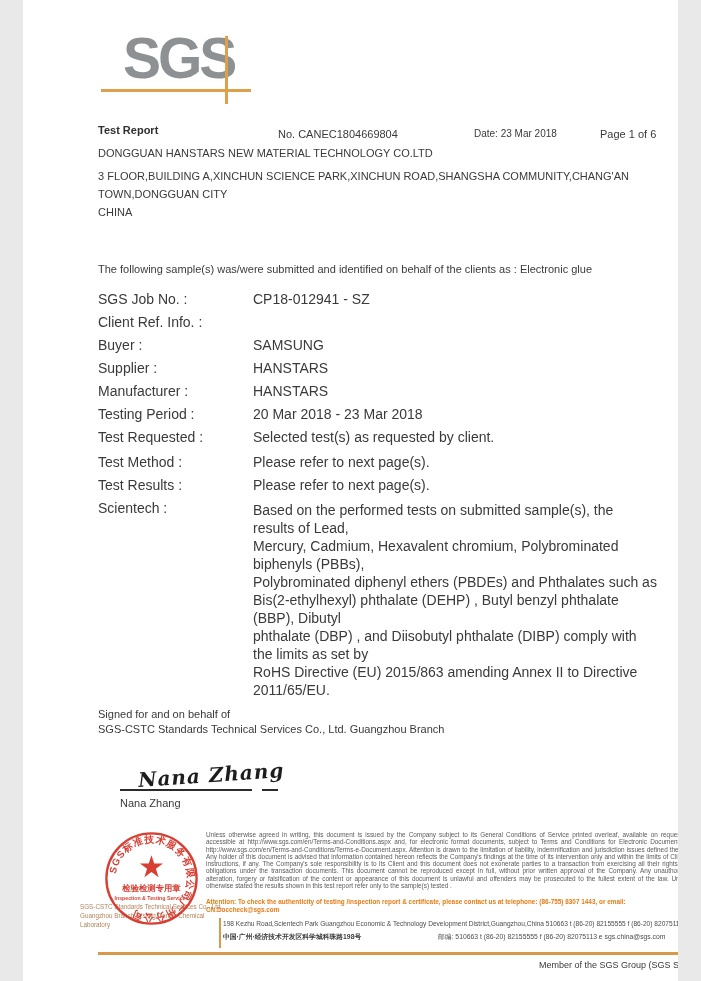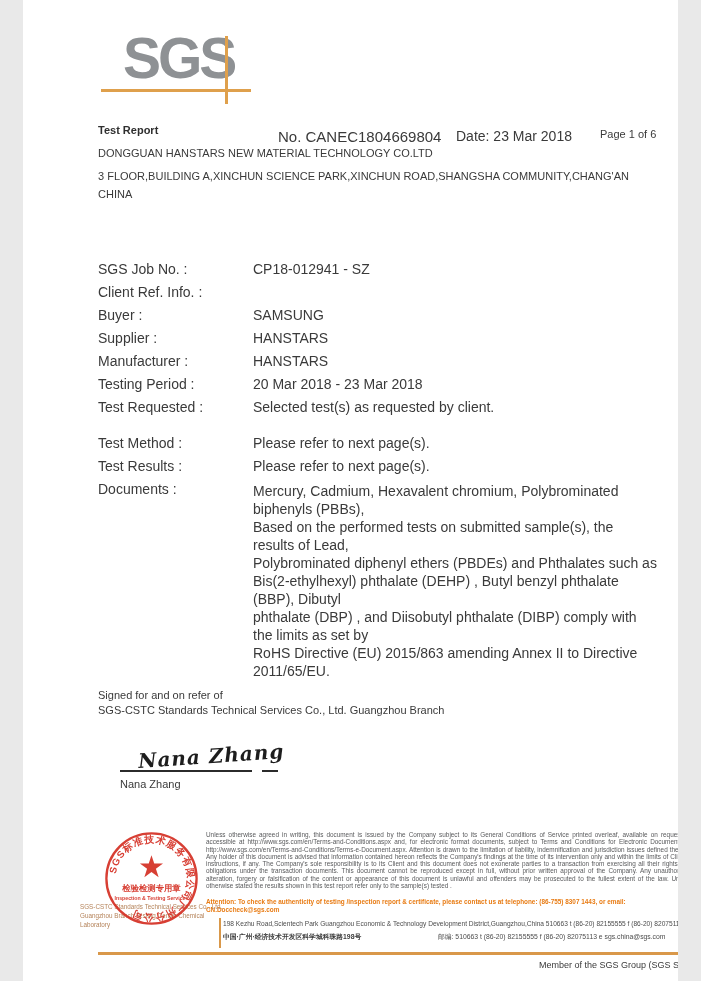--- a/index.html
+++ b/index.html
@@ -14,35 +14,35 @@
     position:absolute; left:100px; top:30px;
     font-size:57px; font-weight:bold; letter-spacing:-3px; color:#8e9194;
     font-family:"Liberation Sans", sans-serif; line-height:1;
   }
   .logo-hline{ position:absolute; left:78px; top:89px; width:150px; height:3px; background:#dfa04c; }
   .logo-vline{ position:absolute; left:202px; top:36px; width:3px; height:68px; background:#dfa04c; }
 
   
   .title-row{ position:absolute; left:75px; top:124px; width:580px; height:20px; }
   .doc-title{ position:absolute; left:0; top:0; font-size:11px; font-weight:bold; color:#2f2f2f; }
-  .report-no{ position:absolute; left:180px; top:4px; font-size:15px; }
-  .report-date{ position:absolute; left:358px; top:4px; font-size:14px; }
+  .report-no{ position:absolute; left:180px; top:4px; font-size:11px; }
+  .report-date{ position:absolute; left:376px; top:4px; font-size:10px; }
   .page-num{ position:absolute; left:502px; top:4px; font-size:11px; }
 
   
   .client-block{ position:absolute; left:75px; top:144px; width:560px; font-size:11px; line-height:18px; }
   .client-name{ margin-bottom:5px; }
 
   
   .body{ position:absolute; left:75px; top:262px; width:560px; }
   .intro{ font-size:11px; line-height:15px; margin-bottom:15px; }
   .frow{ display:flex; font-size:14px; line-height:15px; margin-bottom:8px; }
   .frow .lbl{ width:155px; flex:none; }
   .frow .val{ flex:1; }
-  .frow.tight{ margin-bottom:21px; }
+  .frow.tight{ margin-bottom:10px; }
   .frow .vl{ line-height:18px; }
   .signed{ font-size:11px; line-height:15px; margin-top:7px; }
   .sig-area{ margin-left:22px; margin-top:26px; width:180px; }
   .sig-script{
     font-family:"DejaVu Serif", serif; font-style:italic; font-weight:bold;
     font-size:20px; color:#1d1d1d; transform:rotate(-4deg); display:inline-block;
     margin-left:18px; letter-spacing:1px;
   }
   .sig-line{ display:flex; align-items:flex-end; margin-top:2px; }
   .sig-line .l1{ width:132px; border-bottom:2px solid #2b2b2b; }
@@ -92,24 +92,26 @@
   <div class="title-row">
     <span class="doc-title">Test Report</span>
     <span class="report-no">No. CANEC1804669804</span>
     <span class="report-date">Date: 23 Mar 2018</span>
     <span class="page-num">Page 1 of 6</span>
   </div>
 
   <div class="client-block">
     <div class="client-name">DONGGUAN HANSTARS NEW MATERIAL TECHNOLOGY CO.LTD</div>
     <div>3 FLOOR,BUILDING A,XINCHUN SCIENCE PARK,XINCHUN ROAD,SHANGSHA COMMUNITY,CHANG'AN</div>
+    <div>TOWN,DONGGUAN CITY</div>
     <div>CHINA</div>
   </div>
 
   <div class="body">
+    <div class="intro">The following sample(s) was/were submitted and identified on behalf of the clients as : Electronic glue</div>
 
     <div class="frow">
       <span class="lbl">SGS Job No. :</span>
       <span class="val">CP18-012941 - SZ</span>
     </div>
     <div class="frow">
       <span class="lbl">Client Ref. Info. :</span>
     </div>
     <div class="frow">
       <span class="lbl">Buyer :</span>
@@ -133,33 +135,33 @@
     </div>
     <div class="frow">
       <span class="lbl">Test Method :</span>
       <span class="val">Please refer to next page(s).</span>
     </div>
     <div class="frow">
       <span class="lbl">Test Results :</span>
       <span class="val">Please refer to next page(s).</span>
     </div>
     <div class="frow">
-      <span class="lbl">Documents :</span>
+      <span class="lbl">Scientech :</span>
       <span class="val">
+        <div class="vl">Based on the performed tests on submitted sample(s), the results of Lead,</div>
         <div class="vl">Mercury, Cadmium, Hexavalent chromium, Polybrominated biphenyls (PBBs),</div>
-        <div class="vl">Based on the performed tests on submitted sample(s), the results of Lead,</div>
         <div class="vl">Polybrominated diphenyl ethers (PBDEs) and Phthalates such as</div>
         <div class="vl">Bis(2-ethylhexyl) phthalate (DEHP) , Butyl benzyl phthalate (BBP), Dibutyl</div>
         <div class="vl">phthalate (DBP) , and Diisobutyl phthalate (DIBP) comply with the limits as set by</div>
         <div class="vl">RoHS Directive (EU) 2015/863 amending Annex II to Directive 2011/65/EU.</div>
       </span>
     </div>
 
     <div class="signed">
-      <div>Signed for and on refer of</div>
+      <div>Signed for and on behalf of</div>
       <div>SGS-CSTC Standards Technical Services Co., Ltd. Guangzhou Branch</div>
     </div>
 
     <div class="sig-area">
       <span class="sig-script">Nana Zhang</span>
       <div class="sig-line">
         <span class="l1"></span>
           <span class="l2"></span>
       </div>
       <div class="sig-name">Nana Zhang</div>

